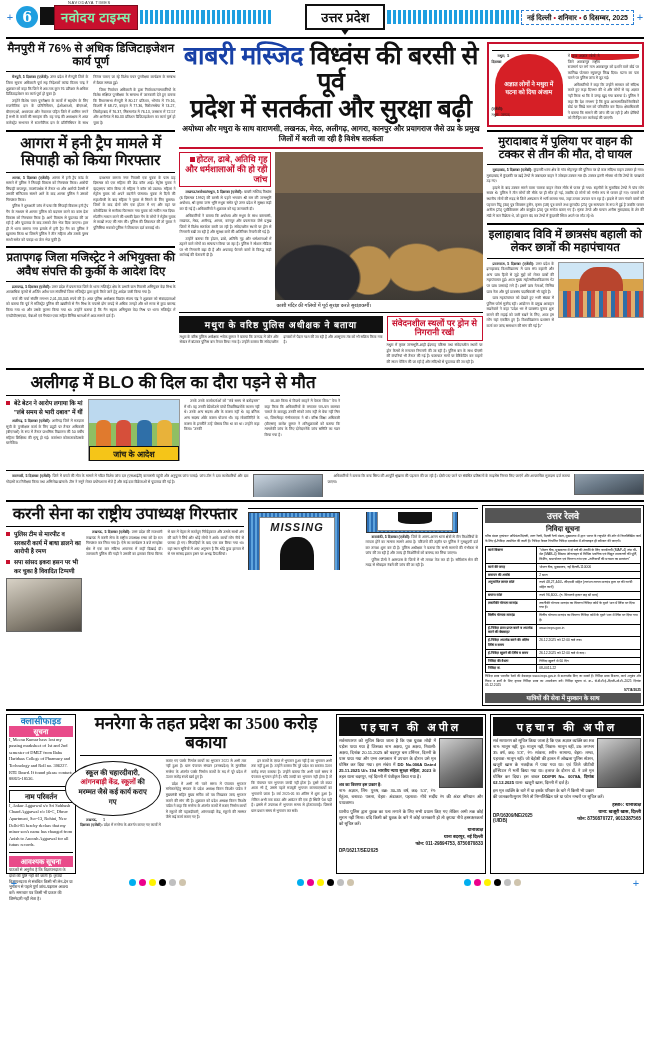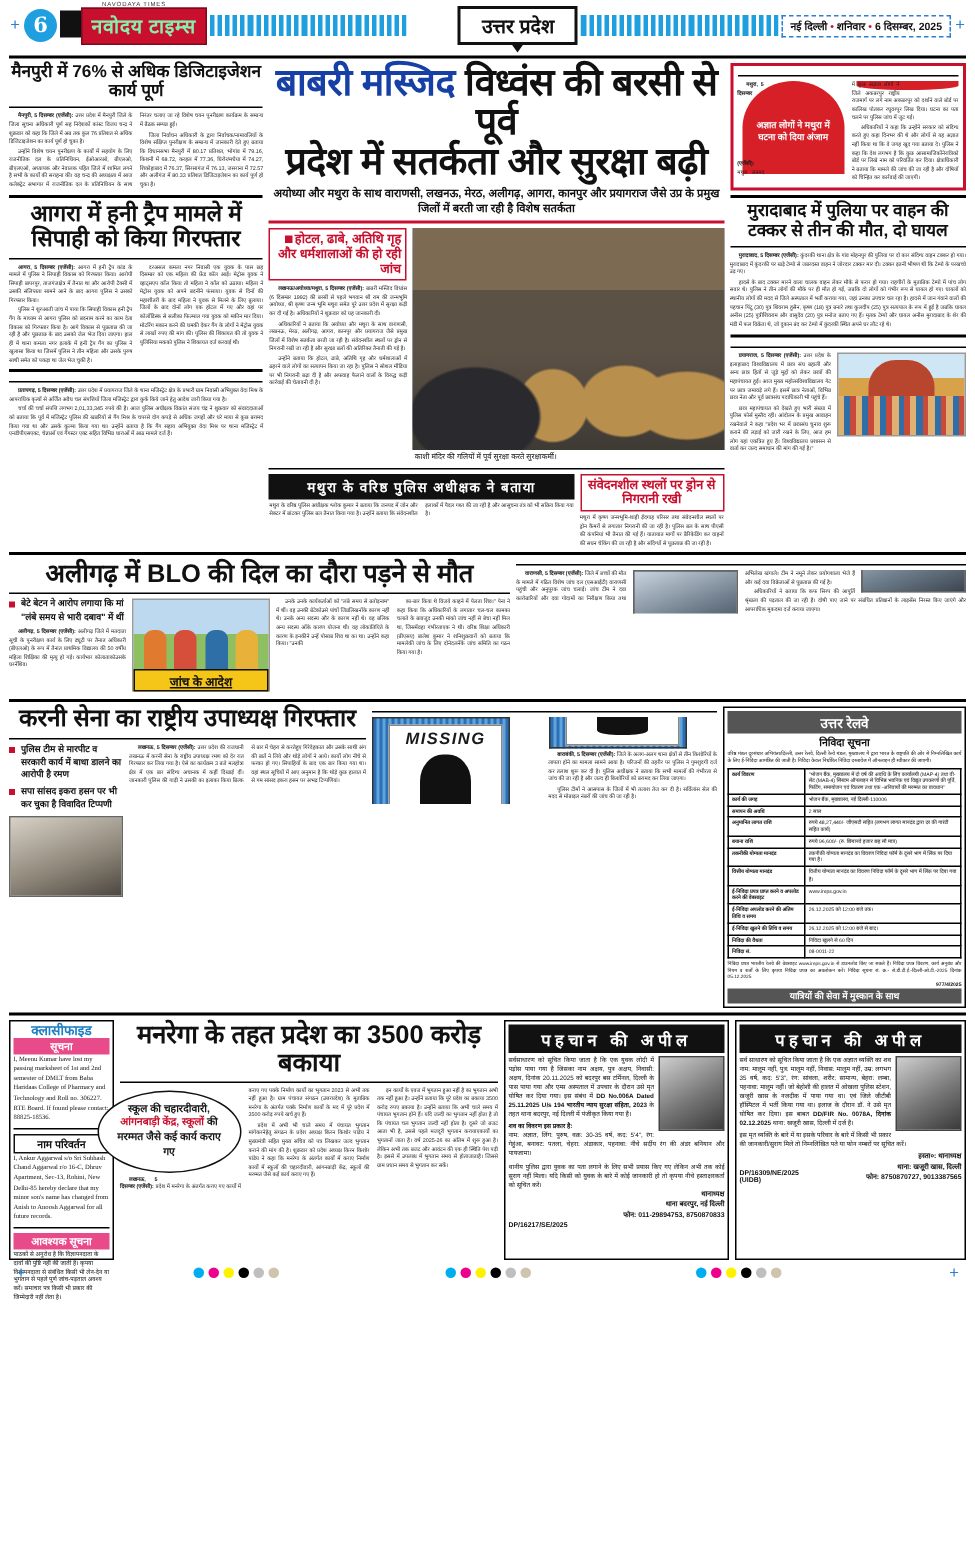--- a/index.html
+++ b/index.html
@@ -165,21 +165,21 @@
   .blo-art {
     width: 92px; height: 62px; float: left; margin: 0 4px 2px 0;
     background: linear-gradient(180deg,#bcd9ef 0 38%,#8fbf63 38% 100%);
     position: relative; border: .5px solid #999;
   }
   .blo-art .figs { position: absolute; bottom: 4px; left: 4px; right: 4px; height: 40px;
     display: flex; justify-content: space-around; align-items: flex-end; }
   .blo-art .figs i { display: block; width: 15px; height: 36px; border-radius: 6px 6px 2px 2px; }
   .blo-cap {
     background: #f5c518; border: 1px solid #111; font-size: 8px; font-weight: bold;
-    text-align: center; padding: 1px 2px; position: absolute; bottom: -1px; left: 0; right: 0; text-decoration: underline;
+    text-align: center; padding: 1px 2px; position: absolute; bottom: -1px; left: 0; right: 0;
   }
 
   .maha-art {
     width: 86px; height: 56px; float: right; margin: 0 0 2px 4px;
     background: linear-gradient(180deg,#cfe6f5 0 30%,#d8a24a 30% 55%,#3f8f4a 55% 100%);
     border: .5px solid #999; position: relative; overflow: hidden;
   }
   .maha-art .gate { position: absolute; left: 50%; top: 4px; margin-left: -22px;
     width: 44px; height: 24px; background: #b8452e; border-radius: 18px 18px 0 0; }
   .maha-art .crowd { position: absolute; bottom: 0; left: 0; right: 0; height: 26px;
@@ -314,20 +314,21 @@
         <div class="bodytext cols2">
           <p><span class="dateline">आगरा, 5 दिसम्बर (एजेंसी):</span>
              <span>आगरा में हनी ट्रैप कांड के मामले में पुलिस ने सिपाही विकास को गिरफ्तार किया। आरोपी सिपाही बापरपुर, ताजगंजक्षेत्र में तैनात था और आरोपी टैक्सी में उसकी संलिप्तता सामने आने के बाद आगरा पुलिस ने उसको गिरफ्तार किया।</span></p>
           <p>पुलिस ने शुरुआती जांच में पाया कि सिपाही विकास हनी ट्रैप गैंग के माध्यम से आगरा पुलिस को बदनाम करने का काम देता विकास को गिरफ्तार किया है। आगे विकास से पूछताछ की जा रही है और पूछताछ के बाद उसको जेल भेज दिया जाएगा। हाल ही में थाना कमला नगर इलाके में हनी ट्रैप गैंग का पुलिस ने खुलासा किया था जिसमें पुलिस ने तीन महिला और उसके पुरुष साथी समेत को पकड़ा था जेल भेज चुकी है।</p>
           <p>दरअसल कमला नगर निवासी एक युवक के पास छह दिसम्बर को एक महिला की फ्रेंड कॉल आई। मेट्रोस युवक ने व्हाट्सएप कॉल किया तो महिला ने कॉल को उठाया। महिला ने मेट्रोस युवक को अपने बदनीने फंसाया। युवक से दिनों की महाशीतरी के बाद महिला ने युवक से मिलने के लिए बुलाया। जिलों के बाद दोनों लोग एक होटल में गए और वहां पर कोलोंडिस्क से सलीका फिल्माल गया युवक को मकीन मार दिया। मोटरिंग मकान करने की धमकी देकर गैंग के लोगों ने मेट्रोस युवक से लाखों रुपए की मांग की। पुलिस की शिकायत की तो युवक ने पुलिसिया मकको पुलिस ने शिकायत दर्ज करवाई थी।</p>
         </div>
       </article>
       <div class="rule-thick"></div>
 
       <article>
+        <h3 class="hl-sm">प्रतापगढ़ जिला मजिस्ट्रेट ने अभियुक्ता की अवैध संपत्ति की कुर्की के आदेश दिए</h3>
         <div class="rule"></div>
         <div class="bodytext">
           <p><span class="dateline">प्रतापगढ़, 5 दिसम्बर (एजेंसी):</span>
              <span>उत्तर प्रदेश में प्रयागराज जिले के थाना मजिस्ट्रेट क्षेत्र के प्रभारी ग्राम निवासी अभियुक्त वेदा मिश्र के आपराधिक कृत्यों से अर्जित अवैध चल संपत्तियों जिला मजिस्ट्रेट द्वारा कुर्क किये जाने हेतु आदेश जारी किया गया है।</span></p>
           <p>चर्चा की चर्चा संपत्ति लगभग 2,01,33,345 रुपये की है। आज पुलिस अधीक्षक विक्रांत संजय चंद्र ने शुक्रवार को संवाददाताओं को बताया कि पूर्व में मजिस्ट्रेट पुलिस की खबरियों से गैंग मिश्र के चपरसे दोग कपड़े से अधिक जगहों और धरे माया से कुछ बरामद किया गया था और उसके कुल्मा किया गया था। उन्होंने बताया है कि गैंग सहाय अभियुक्त वेदा मिश्र पर थाना मजिस्ट्रेट में एनडीपीएसएक्ट, चेन्नाओं एवं गैंगस्टर एक्ट सहित विभिन्न धाराओं में आठ मामले दर्ज हैं।</p>
         </div>
       </article>
     </div>
 
     <div class="col col-mid">
@@ -400,36 +401,37 @@
         <div class="bodytext">
           <p><span class="dateline">मुरादाबाद, 5 दिसम्बर (एजेंसी):</span>
              <span>कुंदरकी थाना क्षेत्र के गांव मोहनपुर की पुलिया पर दो कार संदिग्ध वाहन टक्कर हो गया। मुरादाबाद में कुंदरकी पर खड़े टेम्पो से जबरदस्त वाहन ने जोरदार टक्कर मार दी। टक्कर इतनी भीषण थी कि टेम्पो के परखच्चे उड़ गए।</span></p>
           <p>हादसे के बाद टक्कर मारने वाला चालक वाहन लेकर मौके से फरार हो गया। राहगीरों के मुताबिक टेम्पो में पांच लोग सवार थे। पुलिस ने तीन लोगों की मौके पर ही मौत हो गई, जबकि दो लोगों को गंभीर रूप से घायल हो गए। घायलों को स्थानीय लोगों की मदद से जिले अस्पताल में भर्ती कराया गया, जहां उनका उपचार चल रहा है। हादसे में जान गंवाने वालों की पहचान पिंटू (30) पुत्र शिवराम हुसैन, कृष्ण (18) पुत्र बनारे तथा कुलदीप (25) पुत्र सत्यपाल के रूप में हुई है जबकि घायल अनीस (25) पुत्रीशिवराम और वासुदेव (20) पुत्र मनोज बताए गए हैं। मृतक टेम्पो और घायल अनीस मुरादाबाद के शेर की मंडी में फल विक्रेता थे, जो दुकान बंद कर टेम्पो में कुंदरकी स्थित अपने घर लौट रहे थे।</p>
         </div>
       </article>
 
       <div class="rule-thick"></div>
 
       <article>
+        <h3 class="hl-sm">इलाहाबाद विवि में छात्रसंघ बहाली को लेकर छात्रों की महापंचायत</h3>
         <div class="rule"></div>
         <div class="bodytext">
           <div class="maha-art">
             <div class="gate"></div>
             <div class="crowd"></div>
           </div>
           <p><span class="dateline">प्रयागराज, 5 दिसम्बर (एजेंसी):</span>
              <span>उत्तर प्रदेश के इलाहाबाद विश्वविद्यालय में छात्र संघ बहाली और अन्य छात्र हितों से जुड़े मुद्दों को लेकर छात्रों की महापंचायत हुई। आज मुख्य महोत्सविश्वविद्यालय गेट पर छात्र जमावड़े लगे हैं। इसमें छात्र नेताओं, विभिन्न छात्र नेता और पूर्व छात्रसंघ पदाधिकारी भी पहुंचे हैं।</span></p>
           <p>छात्र महापंचायत को देखते हुए भारी संख्या में पुलिस फोर्स मुस्तैद रही। आंदोलन के प्रमुख आवाहन रखनेवाले ने कहा "प्रदेश भर में छात्रसंघ चुनाव शुरू कराने की लड़ाई को जारी रखने के लिए, आज हम लोग यहां एकत्रित हुए हैं। विश्वविद्यालय प्रशासन से वार्ता कर जल्द समाधान की मांग की गई है।"</p>
         </div>
       </article>
     </div>
   </div>
 
   <div class="rule-thick"></div>
-  <div style="display:flex; gap:4px;">
+  <div style="display:flex; gap:4px;flex-direction:column;">
     <article style="width:334px;">
       <h2 class="hl" style="font-size:17px;">अलीगढ़ में BLO की दिल का दौरा पड़ने से मौत</h2>
       <div class="rule"></div>
       <div style="display:flex; gap:4px;">
         <div style="width:78px;">
           <ul class="bullet-list">
             <li>बेटे बेटन ने आरोप लगाया कि मां "लंबे समय से भारी दबाव" में थीं</li>
           </ul>
           <div class="bodytext" style="margin-top:3px;">
             <p><span class="dateline">अलीगढ़, 5 दिसम्बर (एजेंसी):</span>
@@ -571,21 +573,21 @@
       <div class="classified-head">सूचना</div>
       <div class="eng">I, Meenu Kumar have lost my passing marksheet of 1st and 2nd semester of DMLT from Baba Haridaas College of Pharmacy and Technology and Roll no. 306227. RTE Board. If found please contact: 88825-18536.</div>
       <div class="rule"></div>
       <div class="classified-head" style="background:#fff;color:#111;border:1px solid #111;">नाम परिवर्तन</div>
       <div class="eng">I, Ankur Aggarwal s/o Sri Subhash Chand Aggarwal r/o 16-C, Dhruv Apartment, Sec-13, Rohini, New Delhi-85 hereby declare that my minor son's name has changed from Anish to Anoosh Aggarwal for all future records.</div>
       <div class="rule"></div>
       <div class="band-pink">आवश्यक सूचना</div>
       <div class="tiny">पाठकों से अनुरोध है कि विज्ञापनदाता के दावों की पुष्टि नहीं की जाती है। कृपया विज्ञापनदाता से संबंधित किसी भी लेन-देन या भुगतान से पहले पूर्ण जांच-पड़ताल अवश्य करें। समाचार पत्र किसी भी प्रकार की जिम्मेदारी नहीं लेता है।</div>
     </div>
 
-    <article style="width:252px;">
+    <article style="width:252px;font-family:Liberation Serif, serif;">
       <h2 class="hl" style="font-size:17px;">मनरेगा के तहत प्रदेश का 3500 करोड़ बकाया</h2>
       <div class="rule"></div>
       <div class="bodytext cols3">
         <div class="speech-oval">
           <span>स्कूल की चहारदीवारी,</span>
           <span class="hi">आंगनबाड़ी केंद्र, स्कूलों</span>
           <span>की मरम्मत जैसे कई कार्य कराए गए</span>
         </div>
         <p><span class="dateline">लखनऊ, 5 दिसम्बर (एजेंसी):</span>
            <span>प्रदेश में मनरेगा के अंतर्गत कराए गए कार्यों में कराए गए पक्के निर्माण कार्यों का भुगतान 2023 से अभी तक नहीं हुआ है। ग्राम पंचायत संगठन (उत्तरप्रदेश) के मुताबिक मनरेगा के अंतर्गत पक्के निर्माण कार्यों के मद में पूरे प्रदेश में 3500 करोड़ रुपये खर्च हुए हैं।</span></p>

